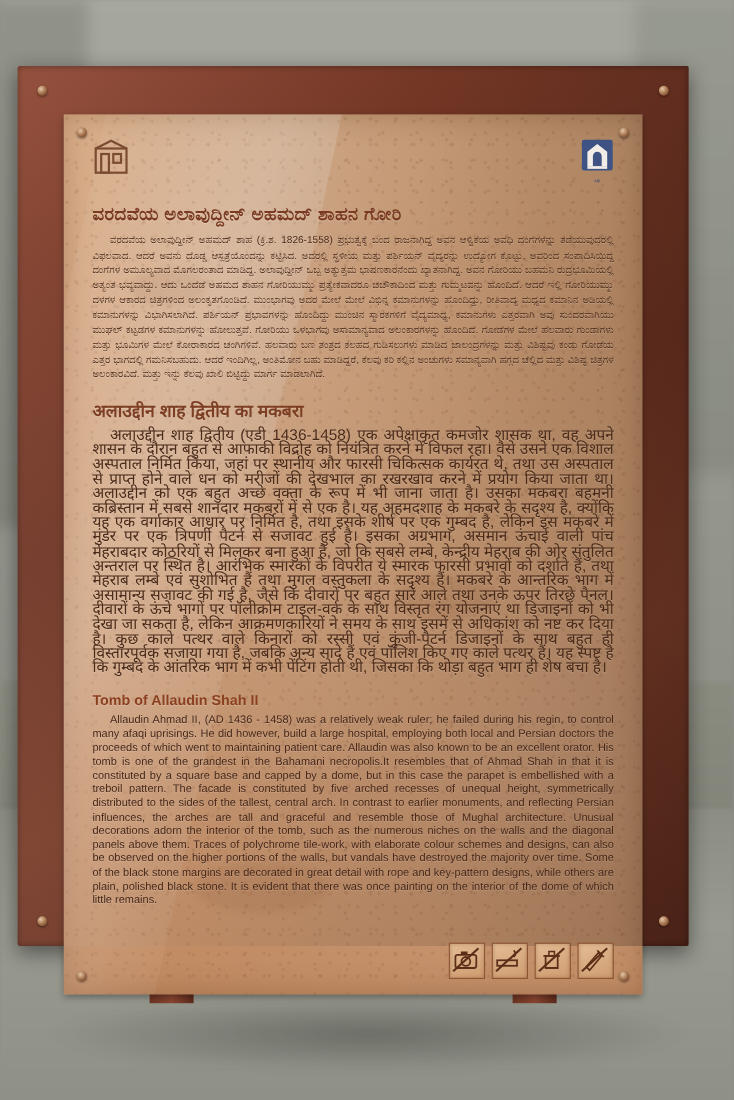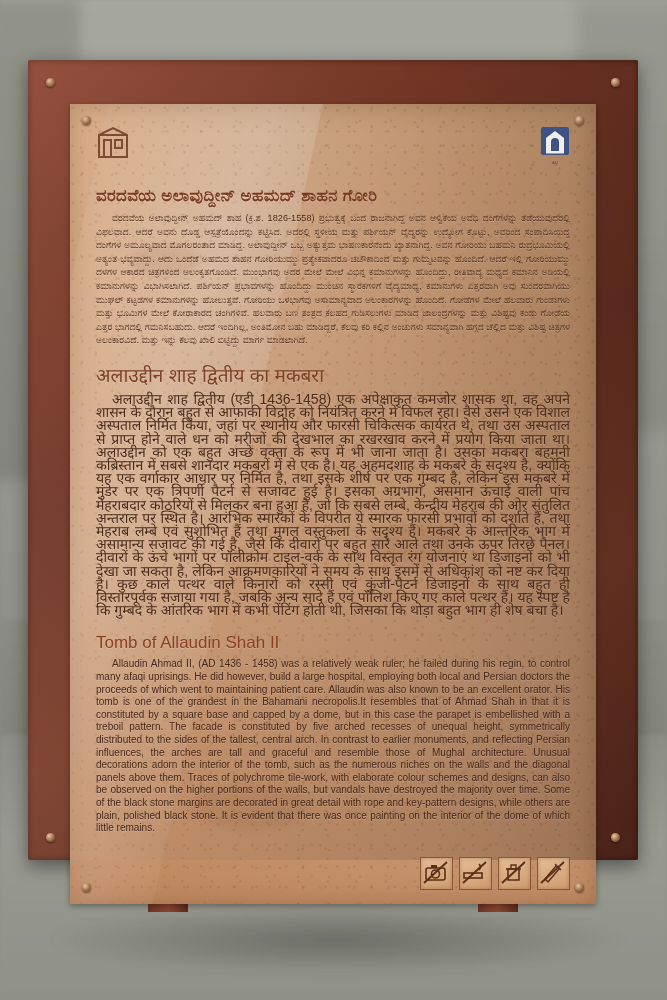--- a/index.html
+++ b/index.html
@@ -61,21 +61,21 @@
   .bg-shadow {
     position: absolute;
     left: 40px; top: 905px; width: 590px; height: 70px;
     background: radial-gradient(ellipse at center, rgba(40,40,35,.35) 0%, rgba(40,40,35,0) 70%);
     filter: blur(4px);
   }
 
   
   #frame {
     position: absolute;
-    left: 28px;
+    left: 16px;
     top: 60px;
     width: 610px;
     height: 800px;
     background:
       linear-gradient(160deg, #8e4632 0%, #7e3b28 18%, #6f3423 45%, #7a3c29 70%, #5e2b1d 100%);
     box-shadow: 0 6px 18px rgba(0,0,0,.45), inset 0 0 6px rgba(0,0,0,.4);
     border-radius: 2px;
   }
   #frame::after {
     content: "";
@@ -180,30 +180,30 @@
     font-family: "Liberation Sans", sans-serif;
     font-size: 16.5px;
     font-weight: bold;
     color: #7a3b22;
     letter-spacing: .4px;
     margin: 2px 0 7px 0;
     text-shadow: 0 1px 0 rgba(255,255,255,.25);
   }
   h2.hi-title {
     font-family: "Liberation Sans", sans-serif;
-    font-size: 19px;
-    font-weight: normal;
+    font-size: 16px;
+    font-weight: bold;
     color: #7d3f24;
     margin: 14px 0 5px 0;
     text-shadow: 0 1px 0 rgba(255,255,255,.22);
   }
   h2.en-title {
     font-family: "Liberation Sans", sans-serif;
-    font-size: 17px;
-    font-weight: normal;
+    font-size: 13px;
+    font-weight: bold;
     color: #8b3f1f;
     margin: 16px 0 5px 0;
     text-shadow: 0 1px 0 rgba(255,255,255,.22);
   }
 
   p.body {
     margin: 0;
     text-align: justify;
     color: #4a2a18;
     text-indent: 16px;

